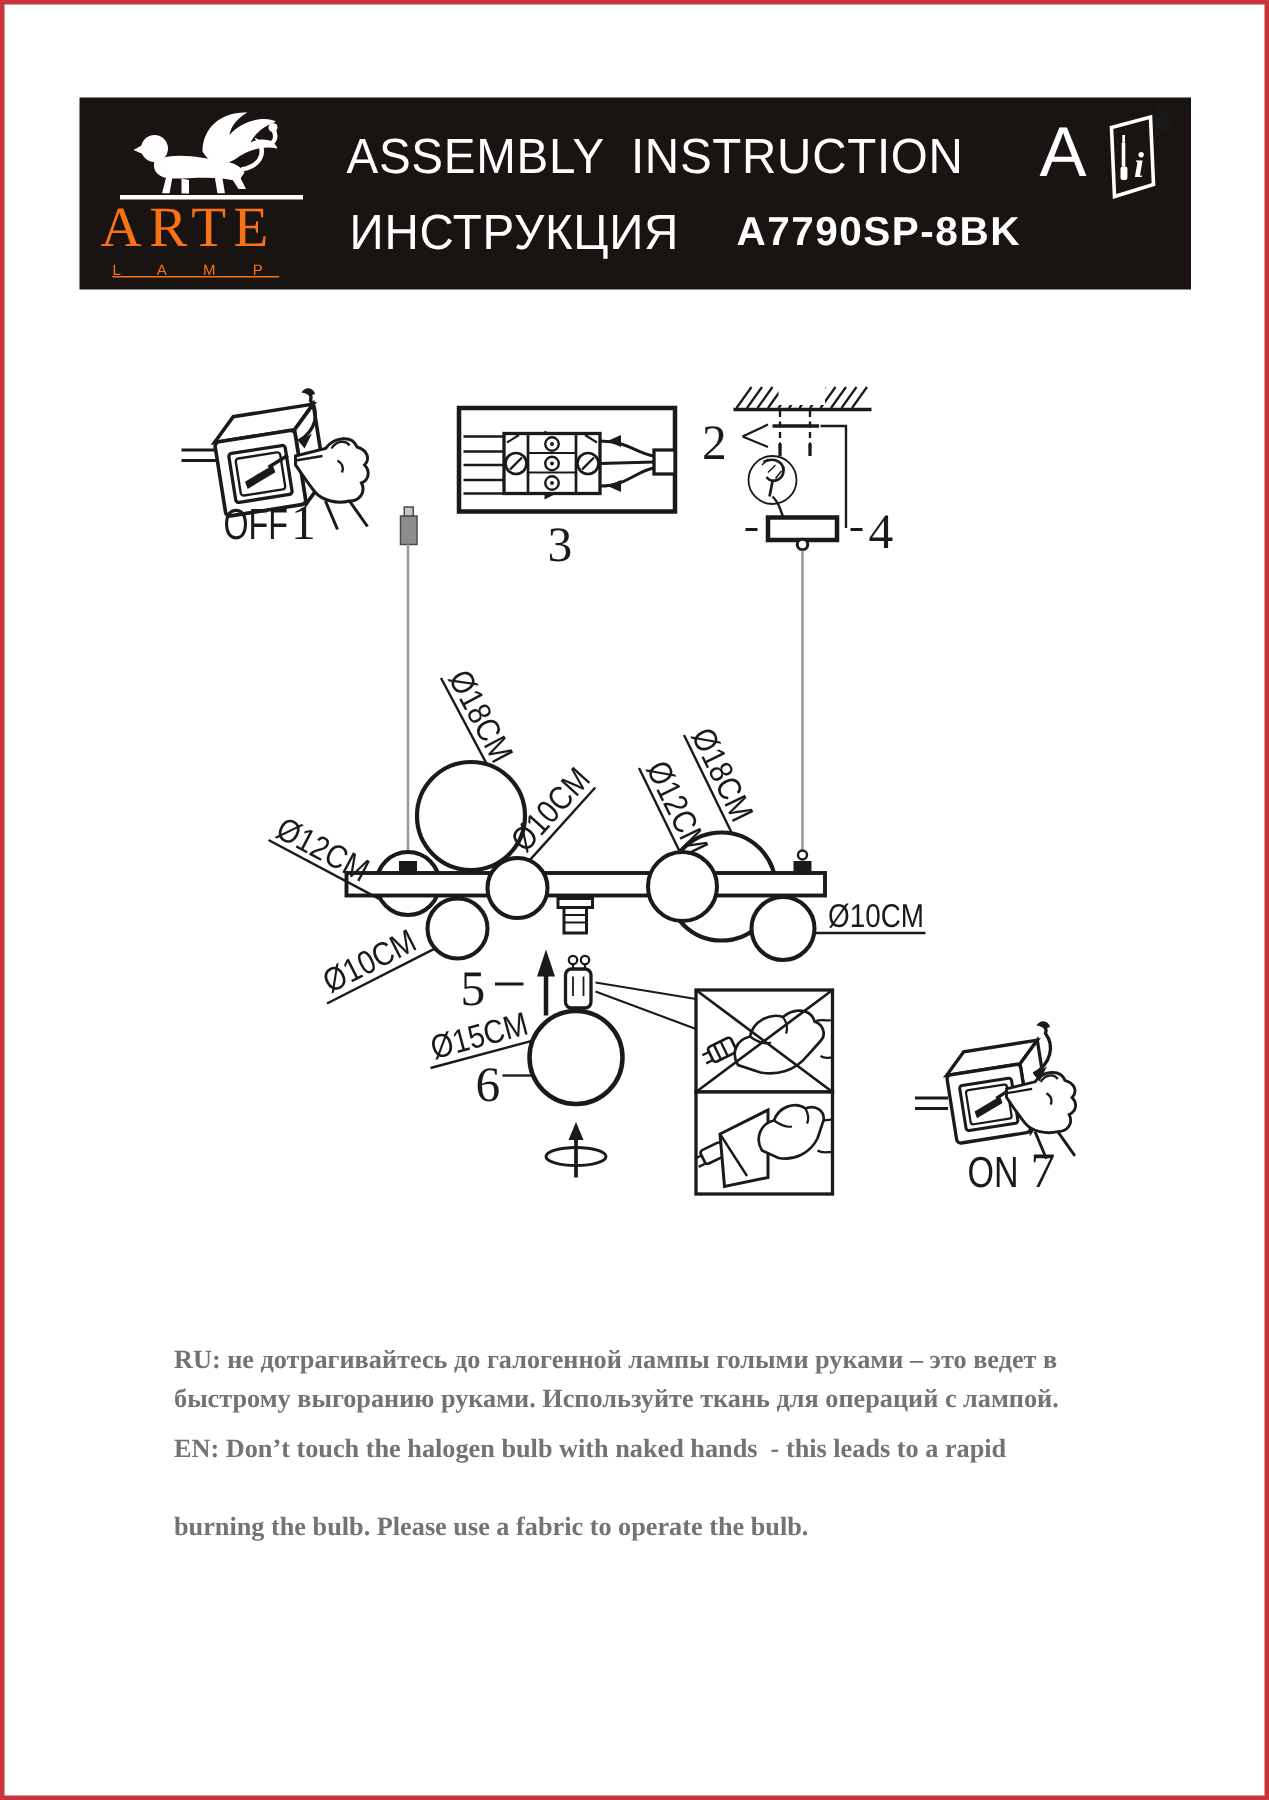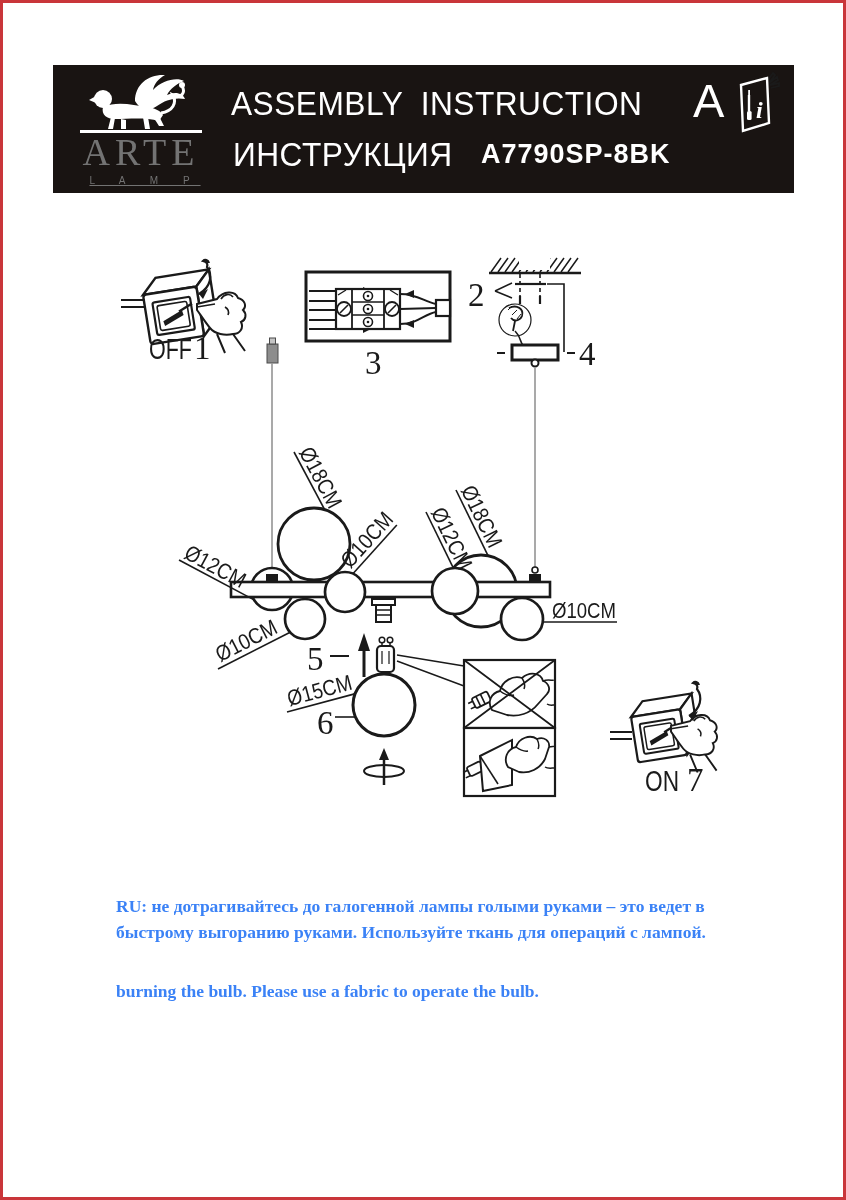--- a/index.html
+++ b/index.html
@@ -1,42 +1,42 @@
 <!DOCTYPE html>
 <html><head>
 <meta charset="utf-8">
 <style>
   html,body{margin:0;padding:0;background:#e8e8e8;}
   .page{position:relative;width:846px;height:1200px;background:#ffffff;
         border:3px solid #c9353a;box-sizing:border-box;overflow:hidden;
         font-family:"Liberation Sans",sans-serif;}
   
   .hdr{position:absolute;left:50px;top:62px;width:741px;height:128px;background:#191412;}
-  .logo{position:absolute;left:14px;top:6px;width:148px;height:118px;color:#737373;text-align:center;}
+  .logo{position:absolute;left:14px;top:6px;width:148px;height:118px;color:#f97316;text-align:left;}
   .logo svg{display:block;margin:0 auto;}
   .logo-rule{width:122px;height:3px;background:#fff;margin:1px auto 0;}
   .brand-name{font-family:"Liberation Serif",serif;font-size:38px;letter-spacing:5px;line-height:1.05;}
   .brand-sub{font-size:10px;letter-spacing:11px;margin-top:2px;padding-left:8px;text-decoration:underline;}
   .title-en{position:absolute;left:178px;top:20px;font-size:33px;color:#fff;
             word-spacing:9px;letter-spacing:.5px;transform:scaleX(.96);transform-origin:left;white-space:nowrap;}
   .title-ru{position:absolute;left:180px;top:71px;font-size:33px;color:#fff;
             letter-spacing:.5px;transform:scaleX(.96);transform-origin:left;white-space:nowrap;}
-  .model{position:absolute;left:428px;top:74px;font-size:27px;font-weight:bold;color:#fff;letter-spacing:1px;white-space:nowrap;}
+  .model{position:absolute;left:438px;top:74px;font-size:27px;font-weight:bold;color:#fff;letter-spacing:1px;white-space:nowrap;}
   .doc-letter{position:absolute;left:640px;top:8px;font-size:47px;color:#fff;}
   .book{position:absolute;left:682px;top:6px;}
   
   svg.diagram{position:absolute;left:0;top:0;}
   svg.diagram *{vector-effect:none;}
   .ln{stroke:#1a1a1a;fill:none;}
   .shape{stroke:#1a1a1a;fill:#fff;}
   .num{font-family:"Liberation Serif",serif;font-size:33px;fill:#1a1a1a;}
   .dim{font-family:"Liberation Sans",sans-serif;font-size:22px;fill:#1a1a1a;}
   .sw{font-family:"Liberation Sans",sans-serif;font-size:29px;fill:#1a1a1a;}
   
-  .note-line{position:absolute;left:113px;color:#3b82f6;white-space:pre;
+  .note-line{position:absolute;left:113px;color:#737373;white-space:pre;
              font-family:"Liberation Serif",serif;font-weight:bold;font-size:17.5px;}
 </style>
 </head>
 <body>
 
 <div class="page">
 
   <div class="hdr">
     <div class="logo">
       <svg width="104" height="58" viewBox="0 0 104 58">
@@ -270,15 +270,16 @@
       <use href="#switchbox" transform="translate(628,714) rotate(-9) scale(0.92)"></use>
       <use href="#hand" transform="translate(668,722) scale(0.95)"></use>
       <use href="#curve-arrow" transform="translate(680,716)"></use>
       <text class="sw" x="642" y="788" textLength="34" lengthAdjust="spacingAndGlyphs">ON</text>
       <text class="num" x="684" y="788">7</text>
     </g>
   </svg>
 
   <div class="note-line" style="top:893px">RU: не дотрагивайтесь до галогенной лампы голыми руками – это ведет в</div>
   <div class="note-line" style="top:919px">быстрому выгоранию руками. Используйте ткань для операций с лампой.</div>
-  <div class="note-line" style="top:978px">burning the bulb. Please use a fabric to operate the bulb.</div>
+  <div class="note-line" style="top:952px">EN: Don’t touch the halogen bulb with naked hands  - this leads to a rapid</div>
+  <div class="note-line" style="top:1004px">burning the bulb. Please use a fabric to operate the bulb.</div>
 
 </div>
 
 </body></html>

